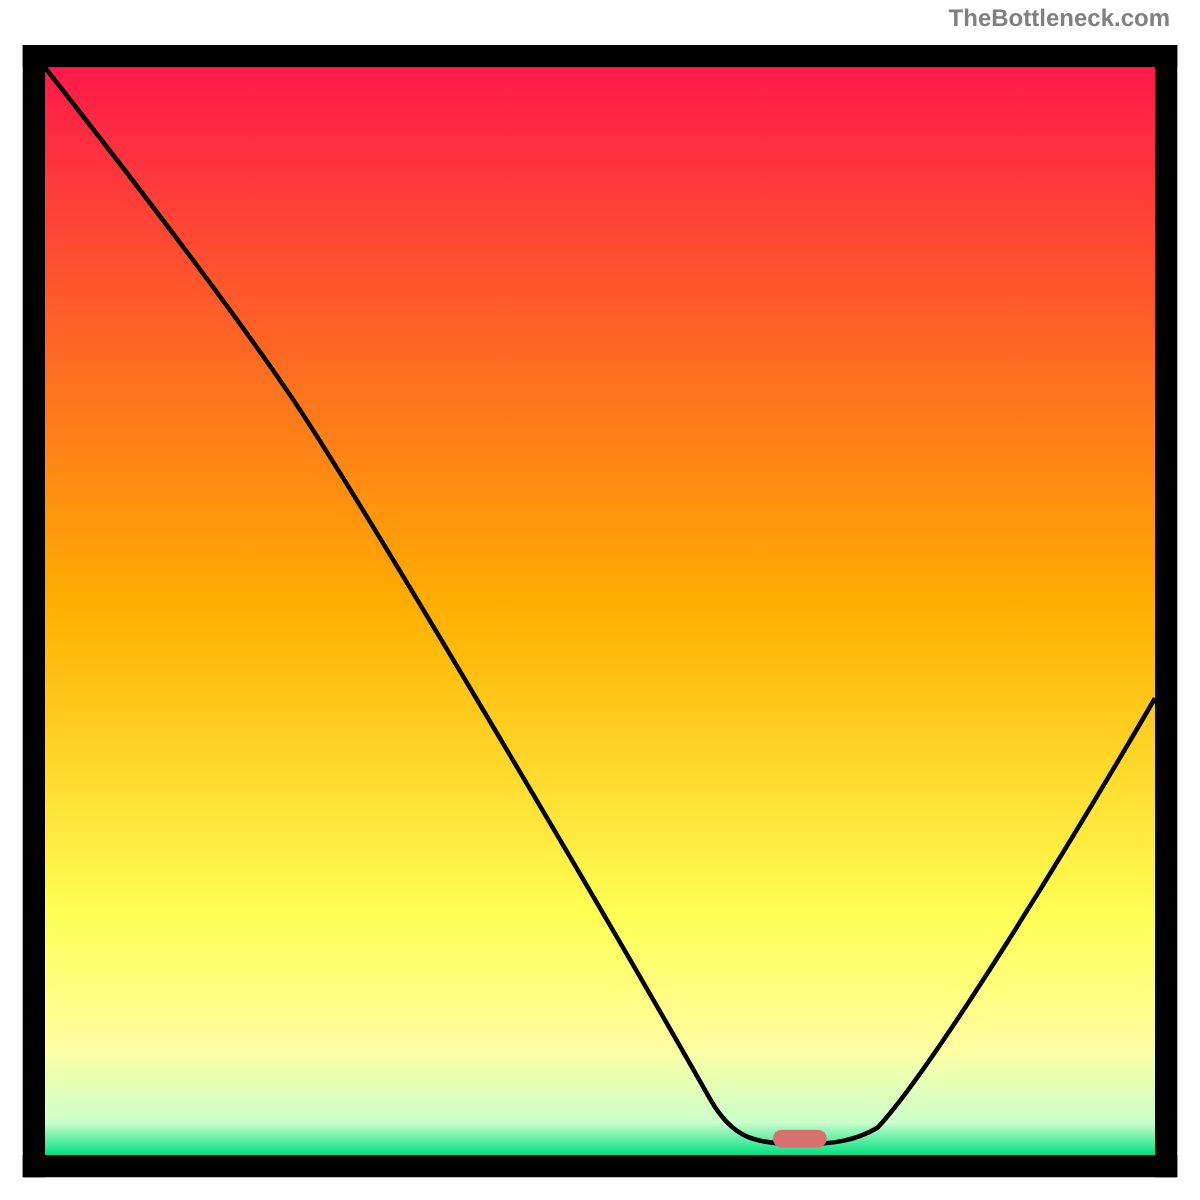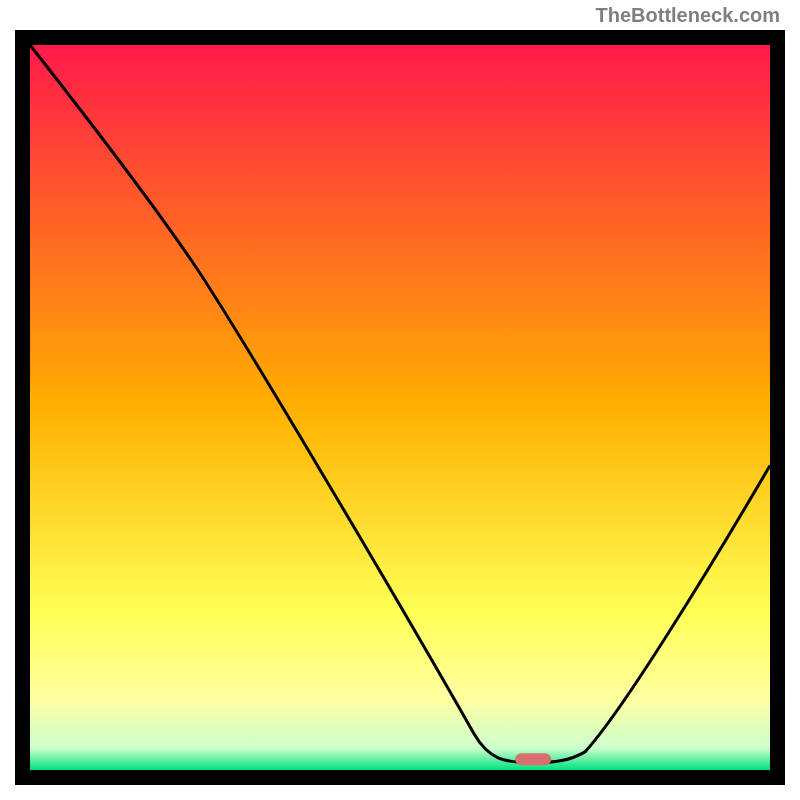--- a/index.html
+++ b/index.html
@@ -10,21 +10,21 @@
   }
   .container {
     width: 800px;
     height: 800px;
     position: relative;
   }
   .watermark {
     position: absolute;
     top: 4px;
     right: 20px;
-    font-size: 20px;
+    font-size: 16px;
     font-weight: bold;
     color: #808080;
   }
   .chart-frame {
     position: absolute;
     left: 15px;
     top: 30px;
     width: 770px;
     height: 755px;
   }

